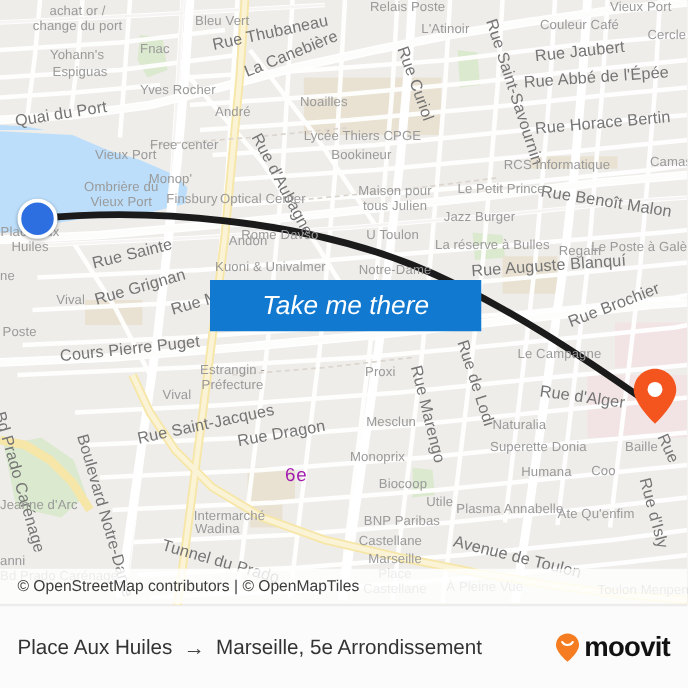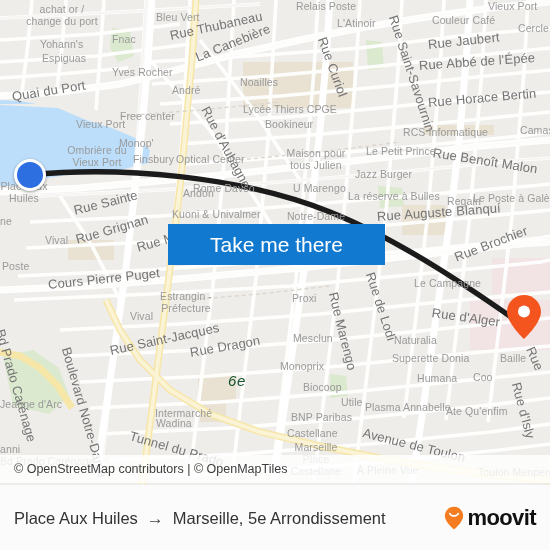--- a/index.html
+++ b/index.html
@@ -24,41 +24,41 @@
     white-space:nowrap;
     color:#8e8e8e;
     font-size:10.5px;
     letter-spacing:.1px;
     transform-origin:0 50%;
     pointer-events:none;
   }
   .lbl.street{color:#7c7c7c;}
   .lbl.mid{font-size:13px;color:#757575;}
   .lbl.poi{color:#9a9a9a;font-size:10.5px;}
-  .lbl.area{color:#14532d;font-size:15px;letter-spacing:.6px;font-style:italic;}
+  .lbl.area{color:#a21caf;font-size:15px;letter-spacing:.6px;}
 
   
   .start-marker{
     position:absolute;width:26px;height:26px;border-radius:50%;
     background:#2d6fe0;border:3px solid #ffffff;
     box-shadow:0 1px 3px rgba(0,0,0,.4);
     transform:translate(-50%,-50%);
   }
   .dest-marker{
     position:absolute;transform:translate(-50%,-100%);
     width:36px;height:46px;
   }
 
   
   .cta{
     position:absolute;left:168px;top:224px;width:217px;height:41px;
     background:#1179d0;color:#fff;border:0;
     font-family:"Liberation Sans", sans-serif;
     font-size:21px;line-height:41px;text-align:center;
-    cursor:pointer;padding:0;
+    cursor:pointer;padding:0;font-style:italic;
   }
 
   
   .attrib{
     position:absolute;left:0;top:455px;width:550px;height:28px;
     background:rgba(255,255,255,.82);
     color:#3d3d3d;font-size:12.5px;line-height:28px;
     padding-left:14px;box-sizing:border-box;
     white-space:nowrap;
   }
@@ -263,21 +263,21 @@
         <div class="lbl poi" style="left: 403px; top: 126px;">RCS Informatique</div>
         <div class="lbl poi" style="left: 520px; top: 124px;">Camas</div>
         <div class="lbl poi" style="left: 119px; top: 137px;">Monop'</div>
         <div class="lbl poi" style="left: 62px; top: 144px; width: 70px; white-space: normal; text-align: center; line-height: 12px;">Ombrière du Vieux Port</div>
         <div class="lbl poi" style="left: 133px; top: 153px;">Finsbury</div>
         <div class="lbl poi" style="left: 176px; top: 153px;">Optical Center</div>
         <div class="lbl poi" style="left: 283px; top: 147px; width: 66px; white-space: normal; text-align: center; line-height: 12px;">Maison pour tous Julien</div>
         <div class="lbl poi" style="left: 366px; top: 145px;">Le Petit Prince</div>
         <div class="lbl poi" style="left: 355px; top: 168px;">Jazz Burger</div>
         <div class="lbl poi" style="left: 143px; top: 187px; margin-left: 40px;">Andon</div>
-        <div class="lbl poi" style="left: 293px; top: 182px;">U Marengo</div>
+        <div class="lbl poi" style="left: 293px; top: 182px;">U Toulon</div>
         <div class="lbl poi" style="left: 348px; top: 190px;">La réserve à Bulles</div>
         <div class="lbl poi" style="left: 436px; top: 195px; margin-left: 11px;">Regain</div>
         <div class="lbl poi" style="left: 473px; top: 192px;">Le Poste à Galène</div>
         <div class="lbl poi" style="left: 193px; top: 182px;">Rome Davso</div>
         <div class="lbl poi" style="left: 172px; top: 208px;">Kuoni &amp; Univalmer</div>
         <div class="lbl poi" style="left: 285px; top: 210px; width: 62px; white-space: normal; text-align: center; line-height: 12px;">Notre-Dame du Mont Cours Julien</div>
         <div class="lbl poi" style="left: 45px; top: 234px;">Vival</div>
         <div class="lbl poi" style="left: 2px; top: 260px;">Poste</div>
         <div class="lbl poi" style="left: 414px; top: 277px;">Le Campagne</div>
         <div class="lbl poi" style="left: 159px; top: 290px; width: 54px; white-space: normal; text-align: center; line-height: 12px;">Estrangin - Préfecture</div>

